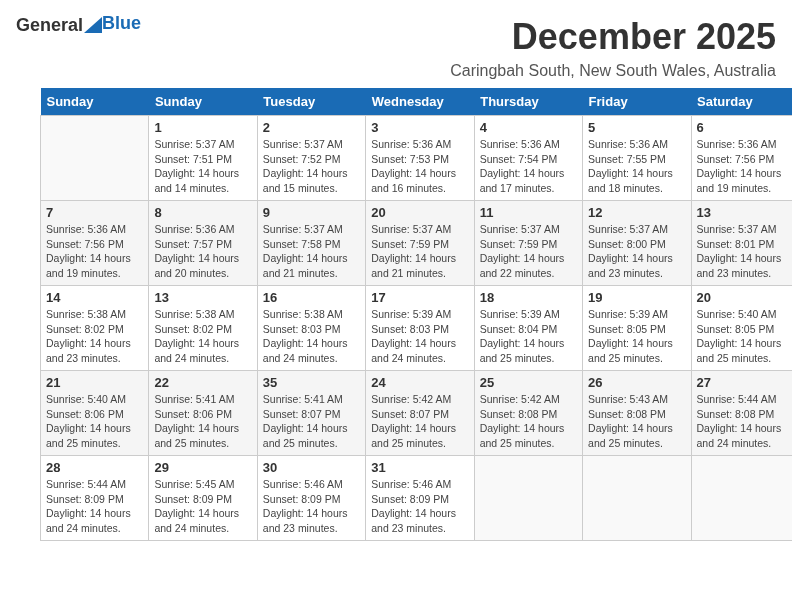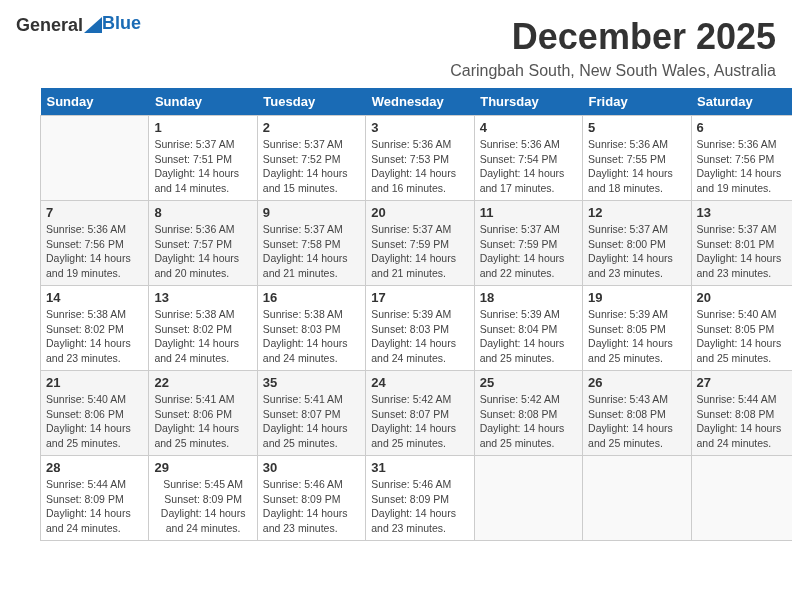--- a/index.html
+++ b/index.html
@@ -310,21 +310,21 @@
       <tr>
         <td>
           <span class="day-number">28</span>
           <div class="day-info" style="white-space: pre-line;">Sunrise: 5:44 AM
 Sunset: 8:09 PM
 Daylight: 14 hours
 and 24 minutes.</div>
         </td>
         <td>
           <span class="day-number">29</span>
-          <div class="day-info" style="white-space: pre-line; text-align: center;">Sunrise: 5:45 AM
+          <div class="day-info" style="white-space: pre-line;">Sunrise: 5:45 AM
 Sunset: 8:09 PM
 Daylight: 14 hours
 and 24 minutes.</div>
         </td>
         <td>
           <span class="day-number">30</span>
           <div class="day-info" style="white-space: pre-line;">Sunrise: 5:46 AM
 Sunset: 8:09 PM
 Daylight: 14 hours
 and 23 minutes.</div>

